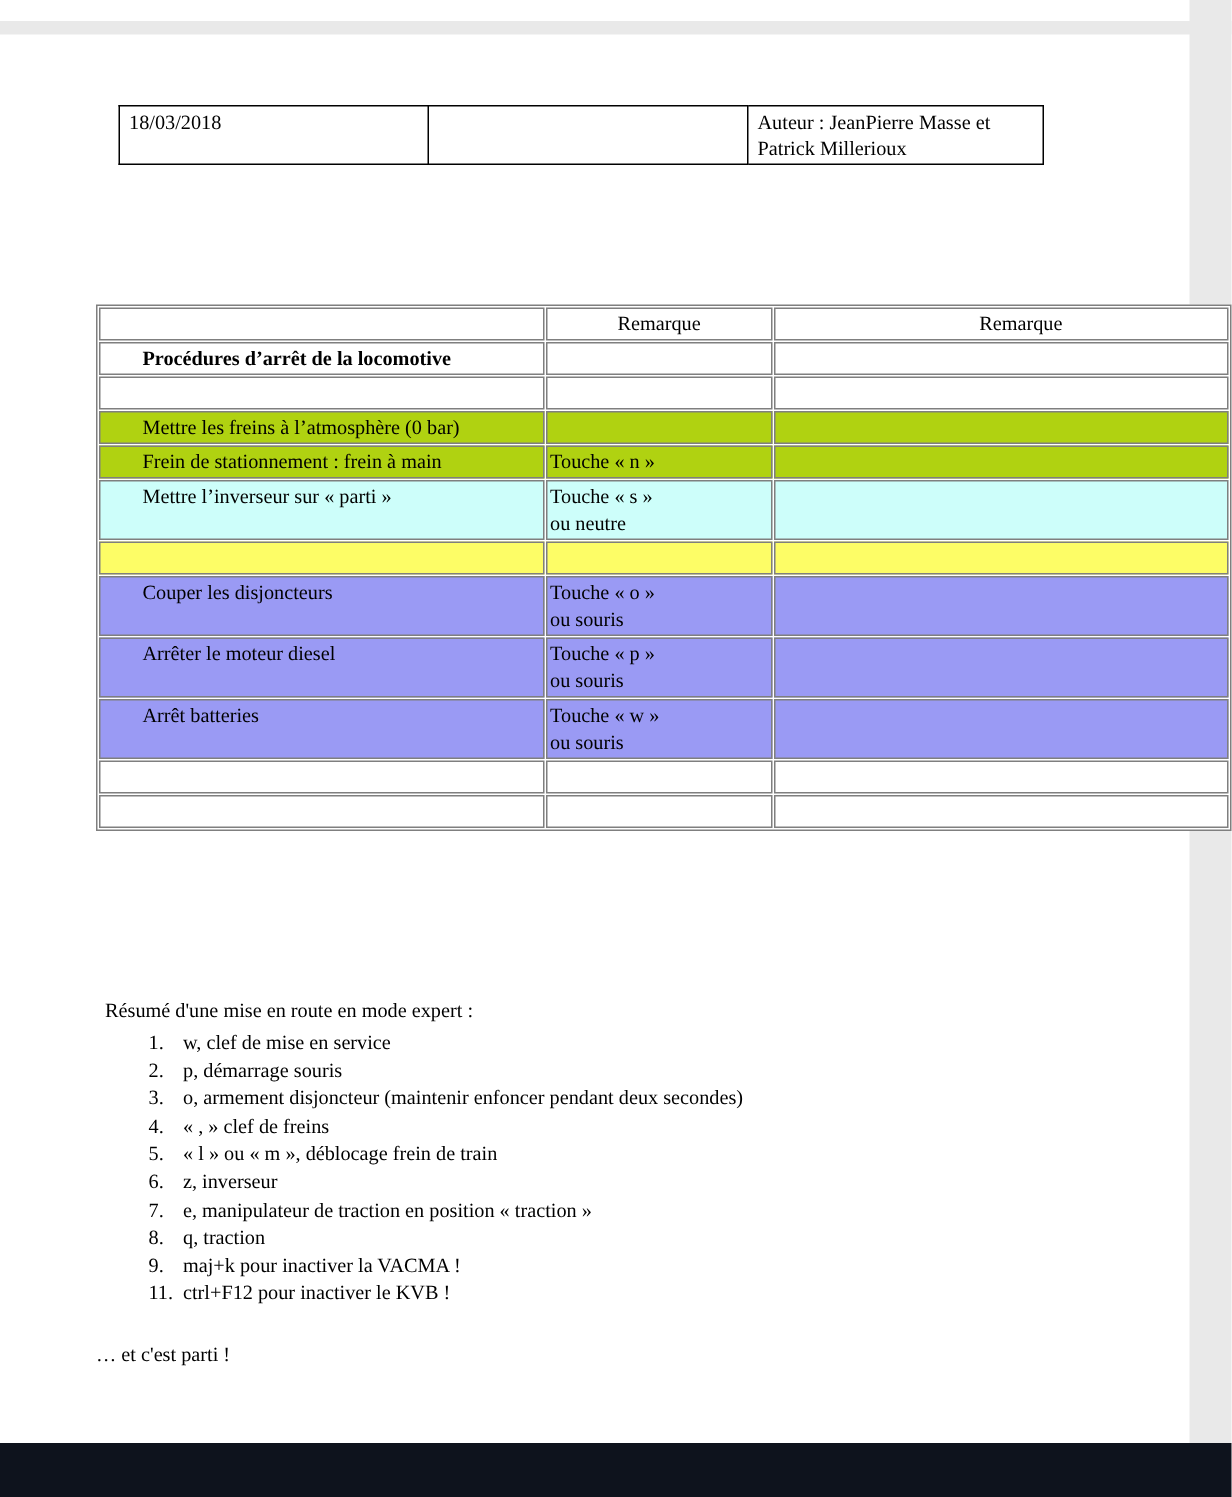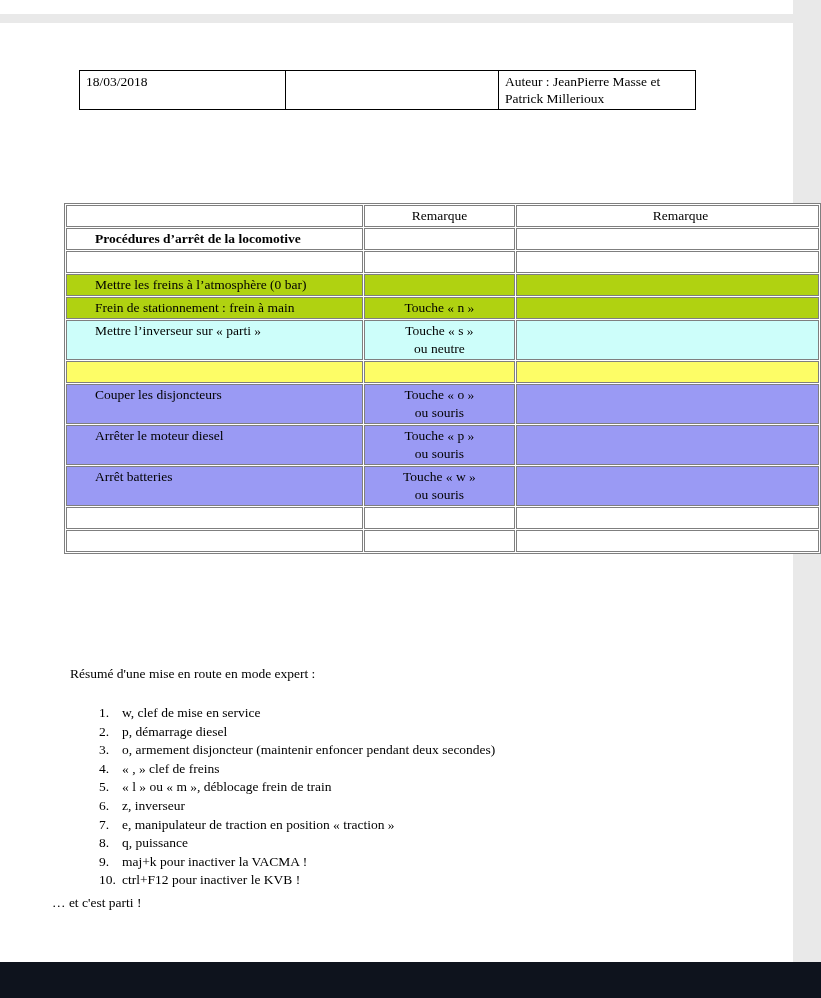--- a/index.html
+++ b/index.html
@@ -41,38 +41,38 @@
   }
   .proc-table th, .proc-table td {
     border: 1px solid var(--table-border);
     vertical-align: top;
     padding: 1px 2px;
     font-weight: normal;
     background: #ffffff;
     white-space: pre-line;
   }
   .proc-table .c0 { width: 266px; text-align: left; padding-left: 28px; padding-right: 6px; }
-  .proc-table .c1 { width: 148px; text-align: center; }
+  .proc-table .c1 { width: 148px; text-align: left; }
   .proc-table .c2 { width: 277px; }
   .proc-table th.c1 { text-align: center; }
   .proc-table th.c2 { text-align: center; padding-left: 28px; }
   .proc-table tr.bold td { font-weight: bold; }
   .proc-table tr.empty td { height: 18px; }
   .proc-table tr.color-green  td { background: var(--row-green); margin-top: 20px; }
   .proc-table tr.color-cyan   td { background: var(--row-cyan); }
   .proc-table tr.color-yellow td { background: var(--row-yellow); }
   .proc-table tr.color-purple td { background: var(--row-purple); }
 
   
   .resume { left: 70px; top: 664px; width: 640px; font-size: 13.5px; }
-  .resume-title { line-height: 19px; margin-bottom: 21px; }
+  .resume-title { line-height: 19px; margin-bottom: 3px; }
   .resume-list { margin: 0; padding: 0; list-style: none; }
   .resume-list li { display: flex; line-height: 18.6px; margin-left: 29px; }
   .resume-list .num { width: 23px; flex: 0 0 23px; }
-  .footer-line { left: 52px; top: 893px; font-size: 13.5px; line-height: 19px; }
+  .footer-line { left: 64px; top: 893px; font-size: 13.5px; line-height: 19px; }
 </style>
 </head>
 <body>
 
 <div class="abs top-band"></div>
 <div class="abs right-strip"></div>
 <div class="abs bottom-bar"></div>
 
 <table class="abs rev-table">
   <tbody>
@@ -158,21 +158,21 @@
 
 <div class="abs resume">
   <div class="resume-title">Résumé d'une mise en route en mode expert :</div>
   <ol class="resume-list">
       <li>
         <span class="num">1.</span>
         <span>w, clef de mise en service</span>
       </li>
       <li>
         <span class="num">2.</span>
-        <span>p, démarrage diesel</span>
+        <span>p, démarrage souris</span>
       </li>
       <li>
         <span class="num">3.</span>
         <span>o, armement disjoncteur (maintenir enfoncer pendant deux secondes)</span>
       </li>
       <li>
         <span class="num">4.</span>
         <span>« , » clef de freins</span>
       </li>
       <li>
@@ -182,26 +182,26 @@
       <li>
         <span class="num">6.</span>
         <span>z, inverseur</span>
       </li>
       <li>
         <span class="num">7.</span>
         <span>e, manipulateur de traction en position « traction »</span>
       </li>
       <li>
         <span class="num">8.</span>
-        <span>q, puissance</span>
+        <span>q, traction</span>
       </li>
       <li>
         <span class="num">9.</span>
         <span>maj+k pour inactiver la VACMA !</span>
       </li>
       <li>
-        <span class="num">10.</span>
+        <span class="num">11.</span>
         <span>ctrl+F12 pour inactiver le KVB !</span>
       </li>
     </ol>
 </div>
 
 <div class="abs footer-line">… et c'est parti !</div>
 
 </body></html>

